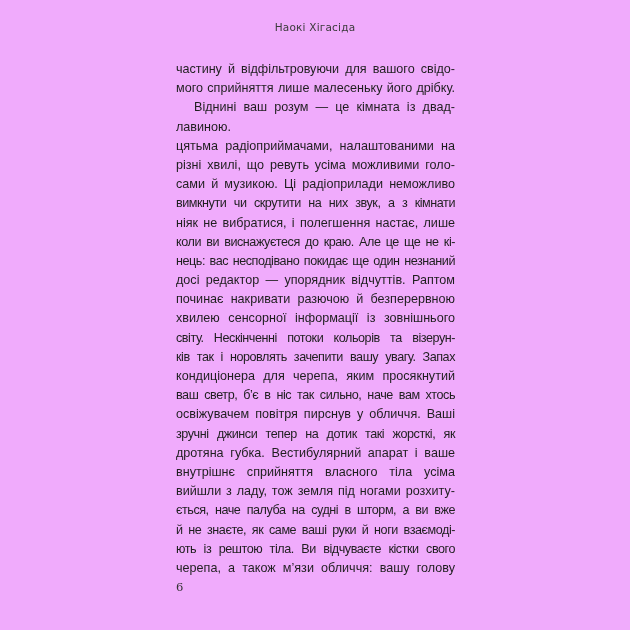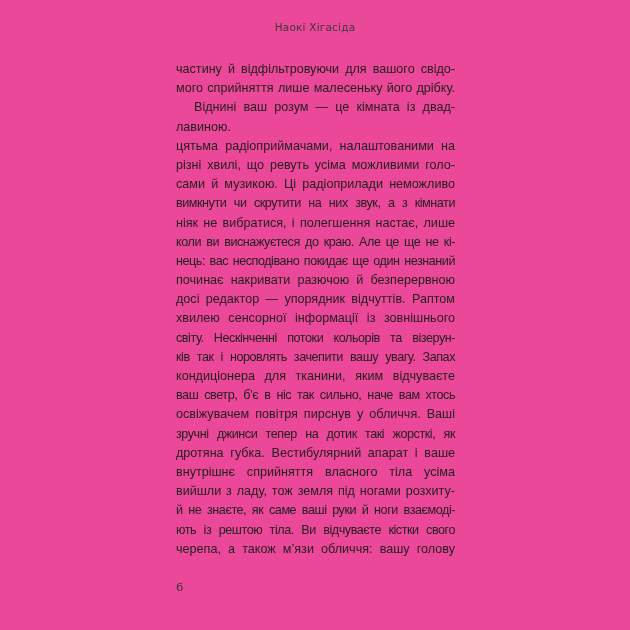--- a/index.html
+++ b/index.html
@@ -1,17 +1,17 @@
 <!DOCTYPE html>
 <html><head>
   <meta charset="utf-8">
   <style>
     html, body { margin: 0; padding: 0; background: #ffffff; }
     body { width: 630px; height: 630px; position: relative; overflow: hidden; }
-    .page { position: absolute; left: 0; top: 0; width: 630px; height: 630px; background: #ec4899; }
+    .page { position: absolute; left: 0; top: 0; width: 630px; height: 630px; background: #f0abfc; }
     .running-head {
       position: absolute; top: 21px; left: 0; width: 630px; text-align: center;
       font-family: "DejaVu Sans", sans-serif; font-size: 10.5px; color: #3a3a3a;
       letter-spacing: 0.2px;
     }
     .body-text {
       position: absolute; left: 176px; top: 60px; width: 279px;
       font-family: Liberation Sans, sans-serif; font-size: 12.6px; line-height: 19.2px;
       color: #1f1f1f;
     }
@@ -38,31 +38,32 @@
     <span class="line">мого сприйняття лише малесеньку його дрібку.</span>
     <span class="line indent">Віднині ваш розум — це кімната із двад-</span>
     <span class="line last">лавиною.</span>
     <span class="line">цятьма радіоприймачами, налаштованими на</span>
     <span class="line">різні хвилі, що ревуть усіма можливими голо-</span>
     <span class="line">сами й музикою. Ці радіоприлади неможливо</span>
     <span class="line tight">вимкнути чи скрутити на них звук, а з кімнати</span>
     <span class="line">ніяк не вибратися, і полегшення настає, лише</span>
     <span class="line tight">коли ви виснажуєтеся до краю. Але це ще не кі-</span>
     <span class="line tight">нець: вас несподівано покидає ще один незнаний</span>
+    <span class="line">досі редактор — упорядник відчуттів. Раптом</span>
     <span class="line">починає накривати разючою й безперервною</span>
-    <span class="line">досі редактор — упорядник відчуттів. Раптом</span>
     <span class="line">хвилею сенсорної інформації із зовнішнього</span>
     <span class="line tight">світу. Нескінченні потоки кольорів та візерун-</span>
     <span class="line tight">ків так і норовлять зачепити вашу увагу. Запах</span>
-    <span class="line">кондиціонера для тканини, яким відчуваєте</span>
+    <span class="line">кондиціонера для черепа, яким просякнутий</span>
     <span class="line tight">ваш светр, б’є в ніс так сильно, наче вам хтось</span>
     <span class="line">освіжувачем повітря пирснув у обличчя. Ваші</span>
     <span class="line tight">зручні джинси тепер на дотик такі жорсткі, як</span>
     <span class="line">дротяна губка. Вестибулярний апарат і ваше</span>
     <span class="line">внутрішнє сприйняття власного тіла усіма</span>
     <span class="line">вийшли з ладу, тож земля під ногами розхиту-</span>
+    <span class="line tight">ється, наче палуба на судні в шторм, а ви вже</span>
     <span class="line tight">й не знаєте, як саме ваші руки й ноги взаємоді-</span>
     <span class="line tight">ють із рештою тіла. Ви відчуваєте кістки свого</span>
     <span class="line">черепа, а також м’язи обличчя: вашу голову</span>
   </div>
 
   <div class="folio">6</div>
 </div>
 
 </body></html>

